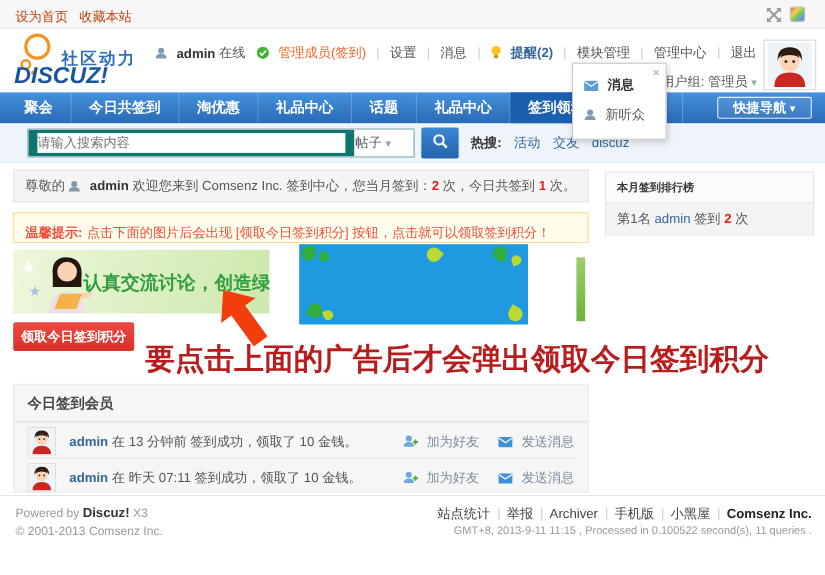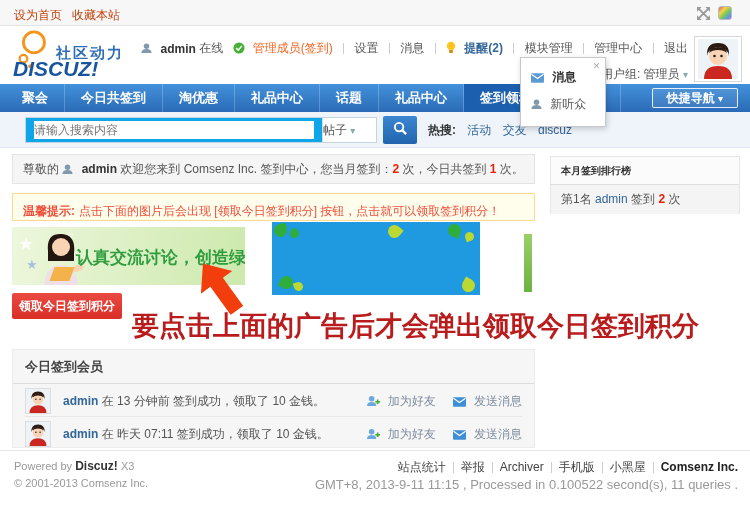--- a/index.html
+++ b/index.html
@@ -39,21 +39,21 @@
 
   
   #navbar { left:0; top:84px; width:750px; height:28px; background:linear-gradient(#4491db,#2a6ab6); z-index:10; }
   #navbar .nitem { float:left; padding:0 16px; line-height:28px; color:#fff; font-weight:bold; font-size:13px; cursor:pointer; border-right:1px solid rgba(255,255,255,.22); text-decoration:none; }
   #navbar .nitem.first { margin-left:6px; }
   #navbar .nitem.active { background:#1b5fae; border-right-color:transparent; }
   #quicknav { position:absolute; right:12px; top:4px; height:20px; line-height:18px; padding:0 14px; border:1px solid rgba(255,255,255,.85); border-radius:2px; color:#fff; font-weight:bold; cursor:pointer; background:rgba(255,255,255,.08);text-align:center; }
 
   
   #searchbar { left:0; top:112px; width:750px; height:36px; background:#eef4fa; border-bottom:1px solid #dbe6f1; }
-  #searchbox { position:absolute; left:25px; top:5px; width:352px; height:26px; background:#0ea5e9; border:1px solid #c6d4e1; }
+  #searchbox { position:absolute; left:25px; top:5px; width:352px; height:26px; background:#0f766e; border:1px solid #c6d4e1; }
   #searchbox input { position:absolute; left:8px; top:3px; width:280px; height:18px; border:0; outline:none; font-size:12px; color:#999; font-family:inherit; }
   #search-cat { position:absolute; right:0; top:0; width:54px; height:24px; line-height:24px; border-left:1px solid #ddd; text-align:left; color:#555; cursor:pointer; background:#fff; }
   #search-btn { position:absolute; left:383px; top:4px; width:34px; height:28px; border:0; border-radius:2px; background:linear-gradient(#3b86d2,#2264ae); cursor:pointer; }
   #hot { position:absolute; left:428px; top:10px; white-space:nowrap; }
   #hot b { color:#333; }
   .hlink { color:#336699; text-decoration:none; margin-left:8px; cursor:pointer; }
 
   
   #welcome { left:12px; top:154px; width:523px; height:30px; background:#f5f5f5; border:1px solid #e4e4e4; line-height:28px; padding:0 10px; white-space:nowrap; }
   .red { color:#e8210a; font-weight:bold; }
@@ -94,21 +94,21 @@
   #rank-row { background:#f4f4f4; padding:6px 10px; white-space:nowrap; }
 
   
   #footer { left:0; top:450px; width:750px; height:73px; border-top:1px solid #e6e6e6; background:#fff; }
   #powered { position:absolute; left:14px; top:8px; color:#999; font-size:11px; }
   #powered b { color:#333; font-size:12px; cursor:pointer; }
   #copyright { position:absolute; left:14px; top:26px; color:#999; font-size:11px; }
   #flinks { position:absolute; right:12px; top:8px; color:#444; white-space:nowrap; }
   .flink { color:#444; cursor:pointer; text-decoration:none; }
   .flink.bold { font-weight:bold; color:#222; }
-  #fstats { position:absolute; right:12px; top:26px; color:#999; font-size:13px; }
+  #fstats { position:absolute; right:12px; top:26px; color:#999; font-size:10px; }
 </style>
 </head>
 <body>
 
 <svg width="0" height="0" style="position:absolute">
   <defs>
     <g id="sym-person">
         <circle cx="6" cy="3.5" r="3" fill="#8199ad"></circle>
         <path d="M0.5 11 Q0.5 6.5 6 6.5 Q11.5 6.5 11.5 11 Z" fill="#8199ad"></path>
       </g>

